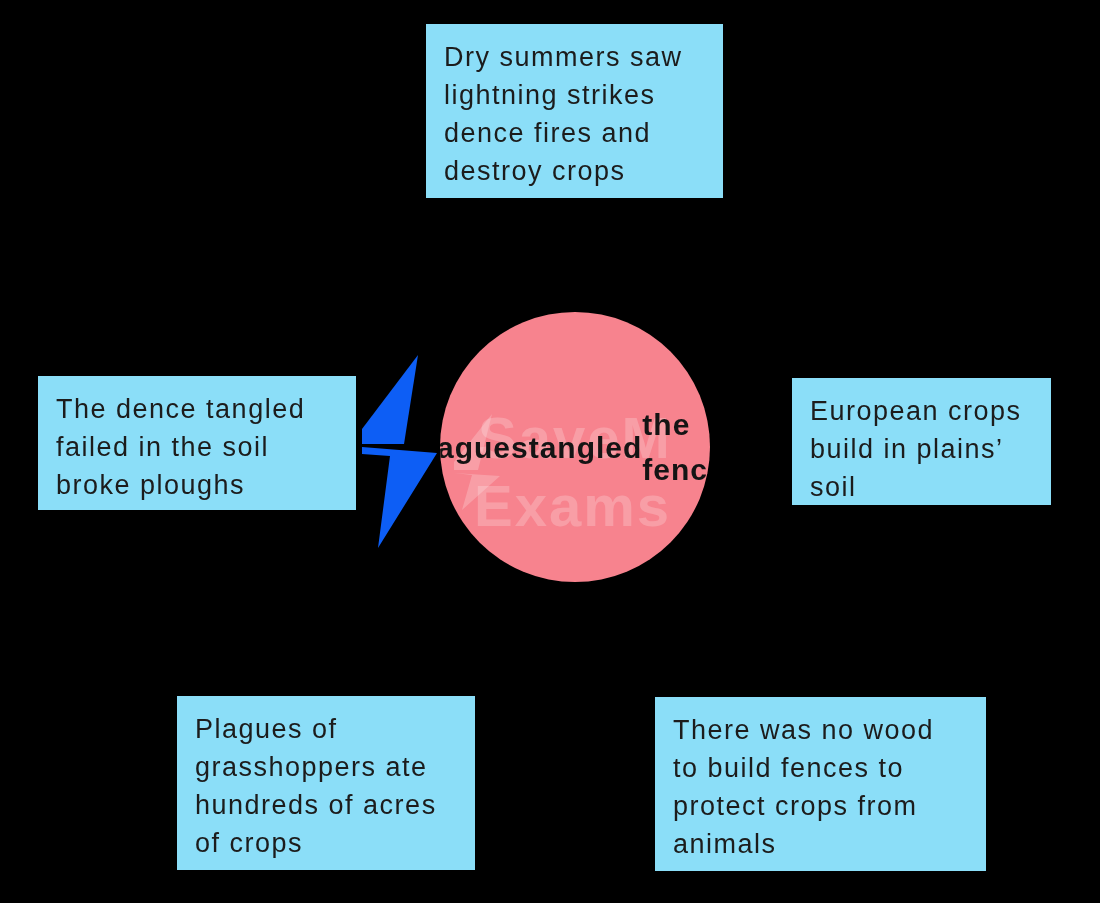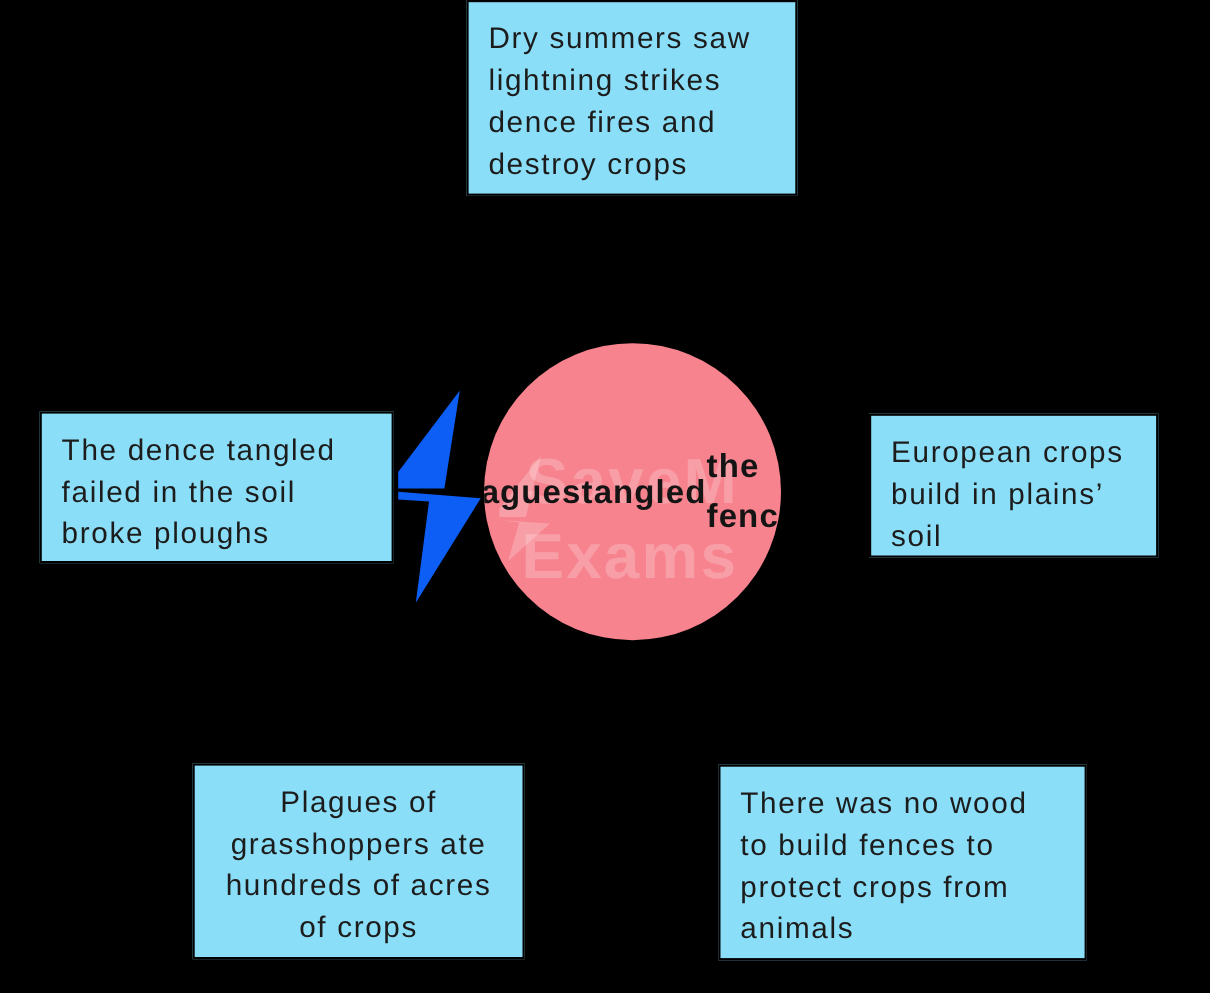--- a/index.html
+++ b/index.html
@@ -20,24 +20,24 @@
     background: #8bdef8;
     border: 2px solid #000000;
     box-sizing: border-box;
     padding: 14px 18px;
     color: #1c1c1c;
     font-size: 27px;
     line-height: 38px;
     letter-spacing: 1.5px;
     white-space: nowrap;
   }
-  .box-top          { left: 424px; top: 0;  width: 301px; height: 178px; }
+  .box-top          { left: 424px; top: 22px;  width: 301px; height: 178px; }
   .box-left         { left: 36px;  top: 374px; width: 322px; height: 138px; }
   .box-right        { left: 790px; top: 376px; width: 263px; height: 131px; }
-  .box-bottom-left  { left: 175px; top: 694px; width: 302px; height: 178px; text-align: center; }
+  .box-bottom-left  { left: 175px; top: 694px; width: 302px; height: 178px; }
   .box-bottom-right { left: 653px; top: 695px; width: 335px; height: 178px; }
 
   .circle {
     position: absolute;
     left: 440px;
     top: 312px;
     width: 270px;
     height: 270px;
     border-radius: 50%;
     background: #f7838e;

